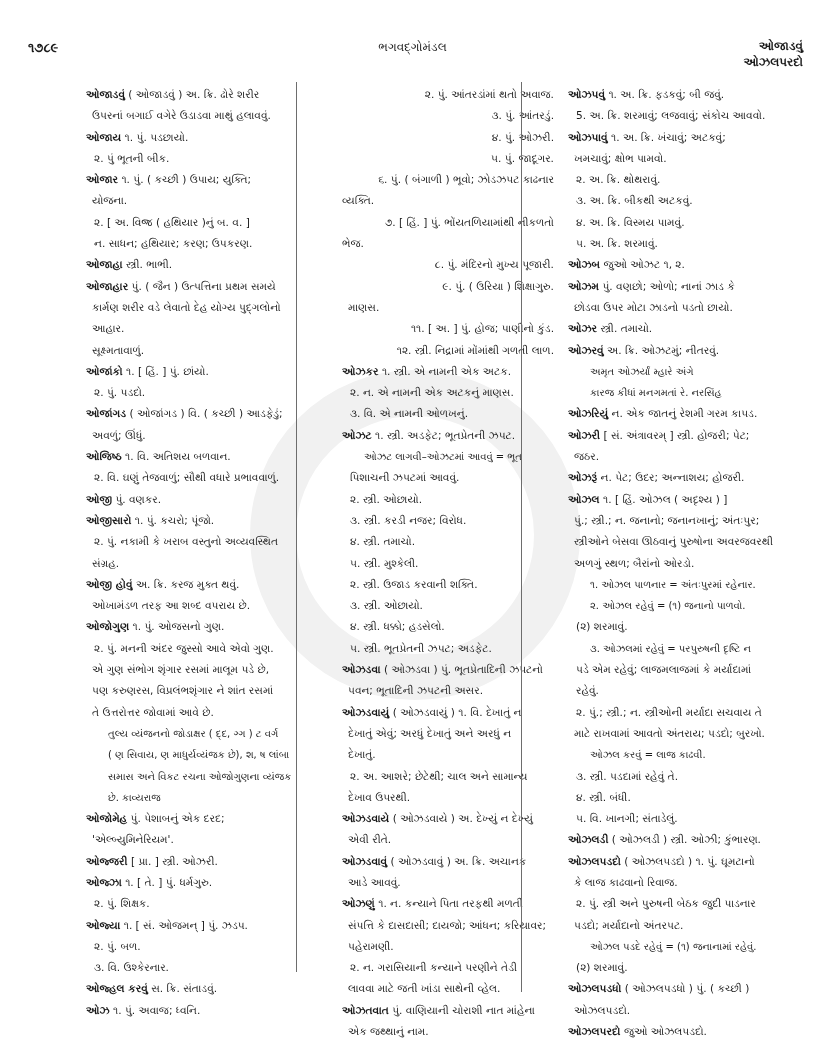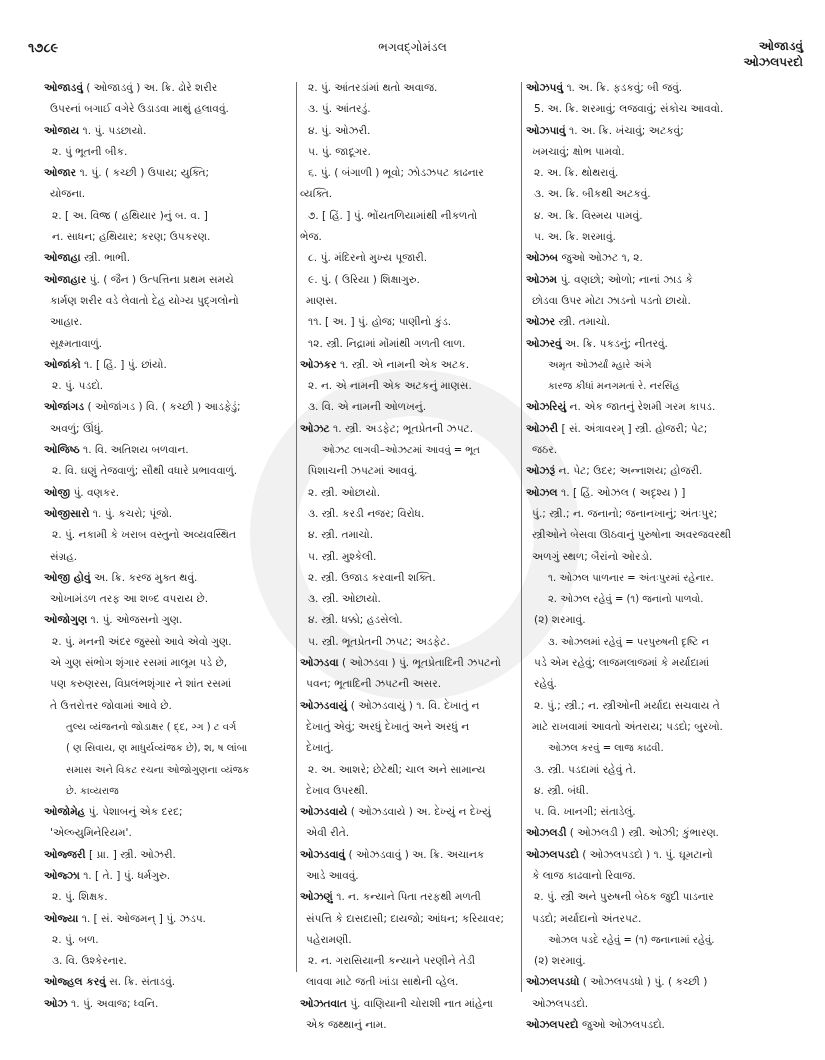--- a/index.html
+++ b/index.html
@@ -5,32 +5,32 @@
   html, body { margin: 0; padding: 0; background: #ffffff; }
   body { width: 825px; height: 1060px; overflow: hidden; position: relative;
          font-family: "DejaVu Sans", "Liberation Sans", sans-serif; color: #1a1a1a; }
   .watermark { position: absolute; left: 250px; top: 370px; width: 330px; height: 330px;
                border-radius: 50%; border: 46px solid #f1f1f1; box-sizing: border-box; z-index: 0; }
   .header { position: absolute; top: 30px; left: 0; width: 825px; height: 36px; z-index: 1; }
   .page-num { position: absolute; left: 28px; top: 10px; font-size: 13px; font-weight: bold; }
   .running-title { position: absolute; left: 0; width: 825px; top: 10px; text-align: center; font-size: 12px; }
   .guide-words { position: absolute; right: 22px; top: 8px; text-align: right; font-size: 12px; font-weight: bold; line-height: 16px; }
   .columns { position: absolute; top: 72px; left: 14px; width: 800px; height: 960px; z-index: 1; }
-  .col { position: absolute; top: 5px; height: 960px; font-size: 10.6px; line-height: 21.3px; }
+  .col { position: absolute; top: 12px; height: 960px; font-size: 10.6px; line-height: 21.3px; margin-left: 42px; }
   .col-left { left: 30px; width: 246px; }
   .col-mid { left: 286px; width: 212px; }
   .col-right { left: 512px; width: 276px; }
   .divider { position: absolute; top: 10px; width: 1px; background: #6d6d6d; height: 940px; }
   .div1 { left: 282px; height: 890px; }
   .div2 { left: 507px; height: 910px; }
   .line { white-space: nowrap; overflow: hidden; }
   .line.ind { padding-left: 8px; }
   .line.cont { padding-left: 6px; }
   .line.quote { padding-left: 22px; font-size: 10px; }
-  .line.sense { padding-left: 8px; }
+  .line.sense { padding-left: 8px; text-align: right; }
   .hw { font-weight: bold; }
 </style>
 </head>
 <body>
 
 <div class="watermark"></div>
 
 <div class="header">
   <div class="page-num">૧૭૮૯</div>
   <div class="running-title">ભગવદ્ગોમંડલ</div>
@@ -142,21 +142,21 @@
       <div class="line"><span class="hw">ઓઝપાવું</span><span> ૧. અ. ક્રિ. ખંચાવું; અટકવું;</span></div>
       <div class="line cont"><span>ખમચાવું; ક્ષોભ પામવો.</span></div>
       <div class="line ind"><span>૨. અ. ક્રિ. થોથરાવું.</span></div>
       <div class="line ind"><span>૩. અ. ક્રિ. બીકથી અટકવું.</span></div>
       <div class="line ind"><span>૪. અ. ક્રિ. વિસ્મય પામવું.</span></div>
       <div class="line ind"><span>૫. અ. ક્રિ. શરમાવું.</span></div>
       <div class="line"><span class="hw">ઓઝબ</span><span> જુઓ ઓઝટ ૧, ૨.</span></div>
       <div class="line"><span class="hw">ઓઝમ</span><span> પું. વણછો; ઓળો; નાનાં ઝાડ કે</span></div>
       <div class="line cont"><span>છોડવા ઉપર મોટા ઝાડનો પડતો છાયો.</span></div>
       <div class="line"><span class="hw">ઓઝર</span><span> સ્ત્રી. તમાચો.</span></div>
-      <div class="line"><span class="hw">ઓઝરવું</span><span> અ. ક્રિ. પકડનું; નીતરવું.</span></div>
+      <div class="line"><span class="hw">ઓઝરવું</span><span> અ. ક્રિ. ઓઝટમું; નીતરવું.</span></div>
       <div class="line quote"><span>અમૃત ઓઝર્યાં મ્હારે અંગે</span></div>
       <div class="line quote"><span>કારજ કીધાં મનગમતાં રે.              નરસિંહ</span></div>
       <div class="line"><span class="hw">ઓઝરિયું</span><span> ન. એક જાતનું રેશમી ગરમ કાપડ.</span></div>
       <div class="line"><span class="hw">ઓઝરી</span><span> [ સં. અંત્રાવરમ્ ] સ્ત્રી. હોજરી; પેટ;</span></div>
       <div class="line cont"><span>જઠર.</span></div>
       <div class="line"><span class="hw">ઓઝરૂં</span><span> ન. પેટ; ઉદર; અન્નાશય; હોજરી.</span></div>
       <div class="line"><span class="hw">ઓઝલ</span><span>  ૧.  [ હિં. ઓઝલ ( અદૃશ્ય ) ]</span></div>
       <div class="line cont"><span>પું.; સ્ત્રી.; ન. જનાનો; જનાનખાનું; અંતઃપુર;</span></div>
       <div class="line cont"><span>સ્ત્રીઓને બેસવા ઊઠવાનું પુરુષોના અવરજવરથી</span></div>
       <div class="line cont"><span>અળગું સ્થળ; બૈરાંનો ઓરડો.</span></div>

